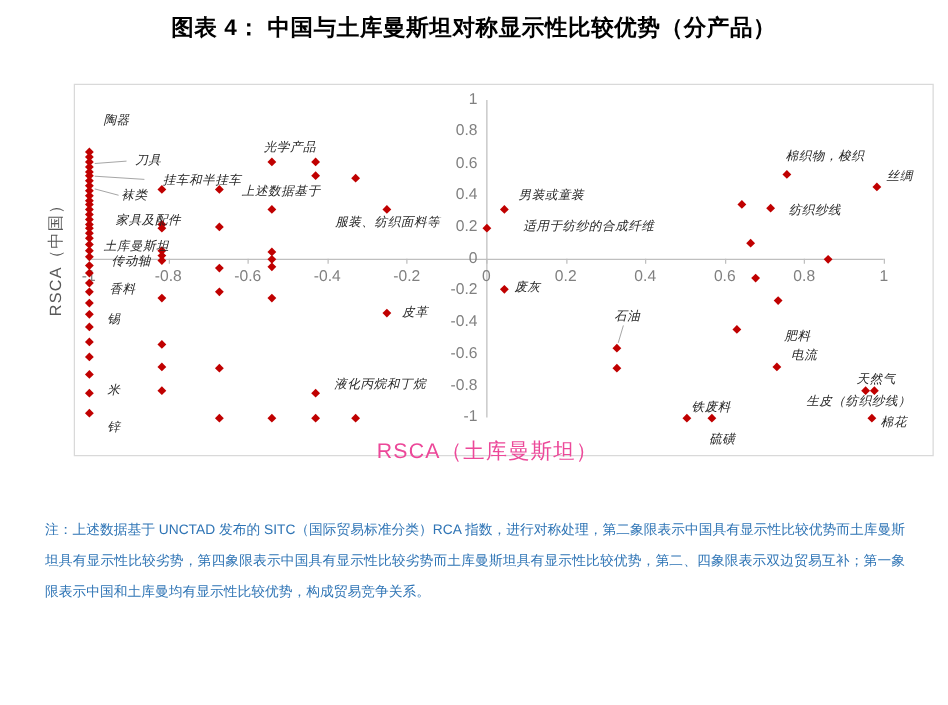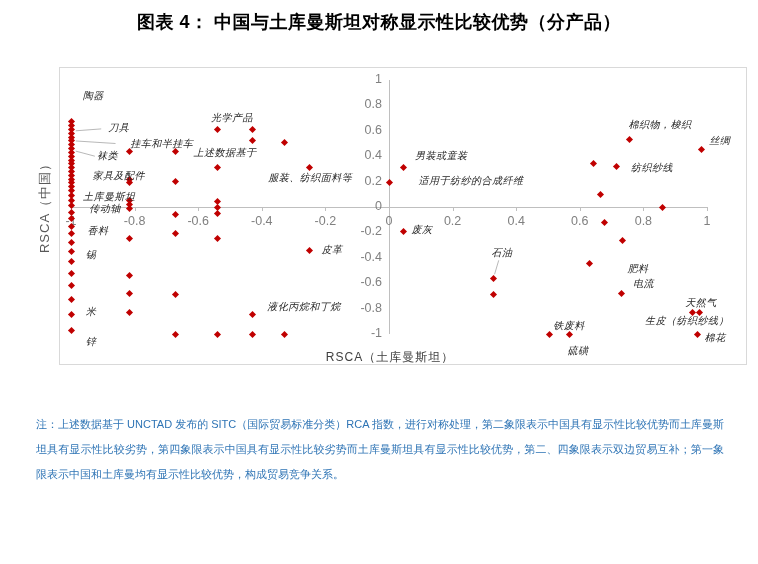--- a/index.html
+++ b/index.html
@@ -11,21 +11,21 @@
         border:1px solid #D9D9D9;background:#fff;}
   .axis-h{position:absolute;background:#BFBFBF;height:1px;}
   .axis-v{position:absolute;background:#BFBFBF;width:1px;}
   .tickmark{position:absolute;background:#BFBFBF;width:1px;height:4px;}
   .x-tick{position:absolute;font-size:12.5px;color:#808080;transform:translateX(-50%);white-space:nowrap;}
   .y-tick{position:absolute;width:46px;text-align:right;font-size:12.5px;color:#808080;white-space:nowrap;}
   .pt{position:absolute;width:5px;height:5px;background:#C00000;transform:rotate(45deg);}
   .pt-label{position:absolute;font-size:10px;font-style:italic;color:#262626;
         white-space:nowrap;transform:translate(-50%,-50%);letter-spacing:0.5px;}
   .axis-title-x{position:absolute;left:180px;top:281px;width:300px;text-align:center;
-        font-size:12px;color:#404040;letter-spacing:1px;}
+        font-size:17px;color:#ec4899;letter-spacing:1px;}
   .axis-title-y{position:absolute;left:-85px;top:128px;width:140px;text-align:center;
         font-size:13px;color:#595959;transform:rotate(-90deg);letter-spacing:1px;}
   .note{position:absolute;left:36px;top:412px;width:688px;font-size:11px;line-height:25px;
         color:#2E74B5;text-align:justify;}
   .source{position:absolute;right:36px;top:532px;font-size:13px;color:#2E74B5;}
   svg.callouts{position:absolute;left:0;top:0;pointer-events:none;}
 </style>
 </head>
 <body>
 

